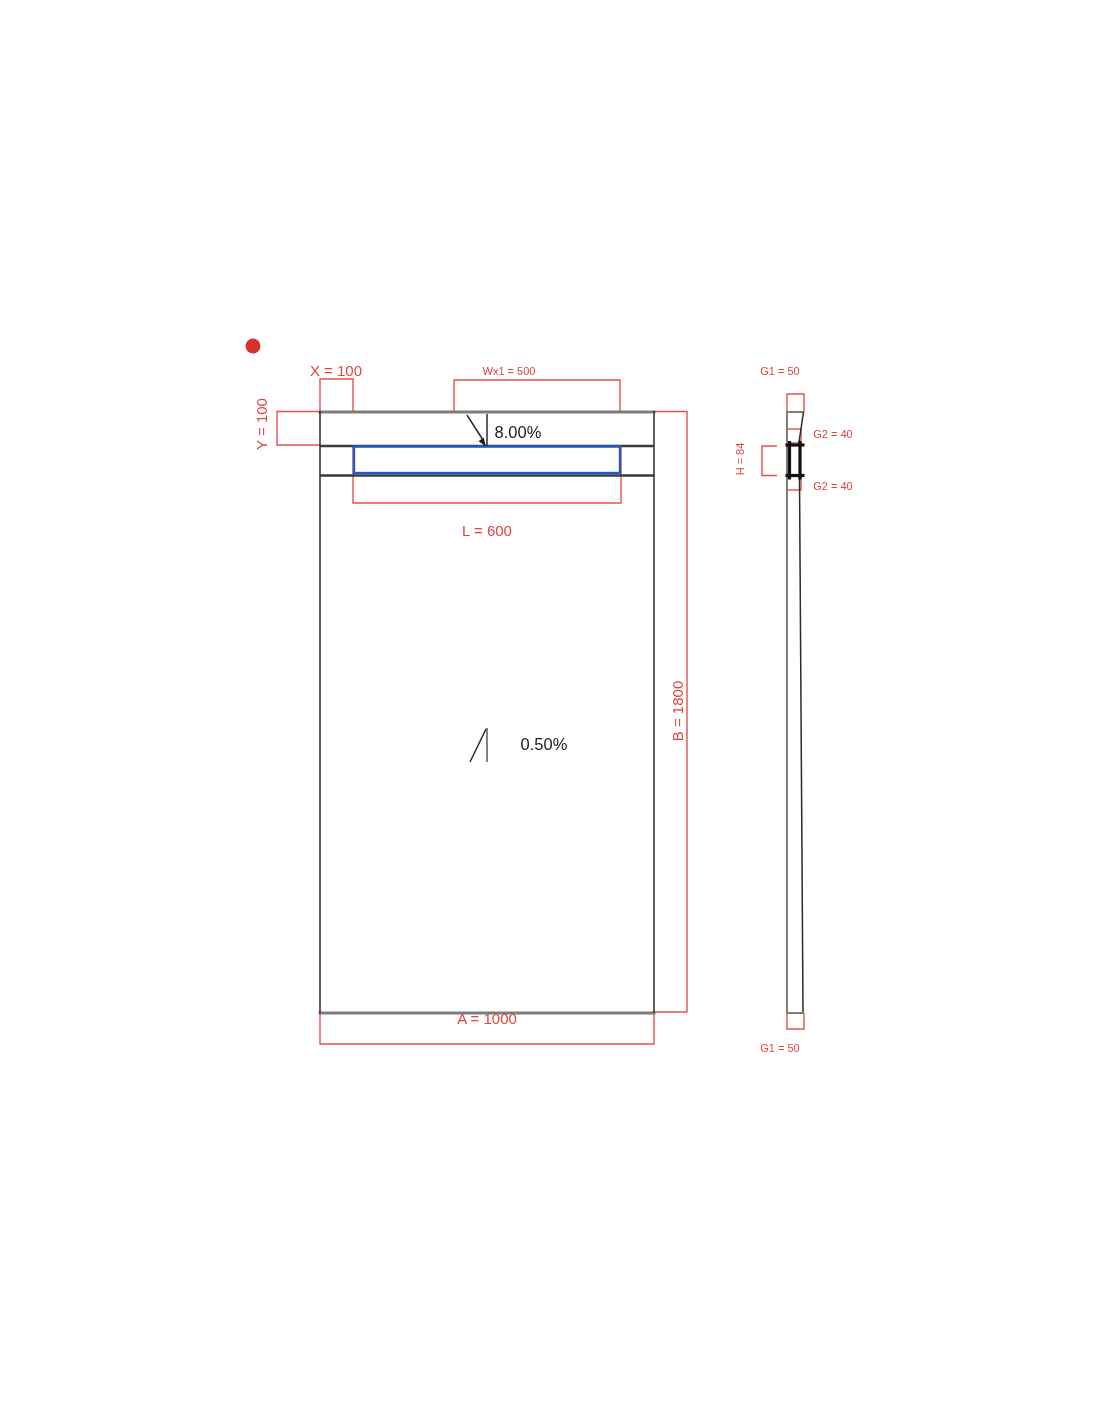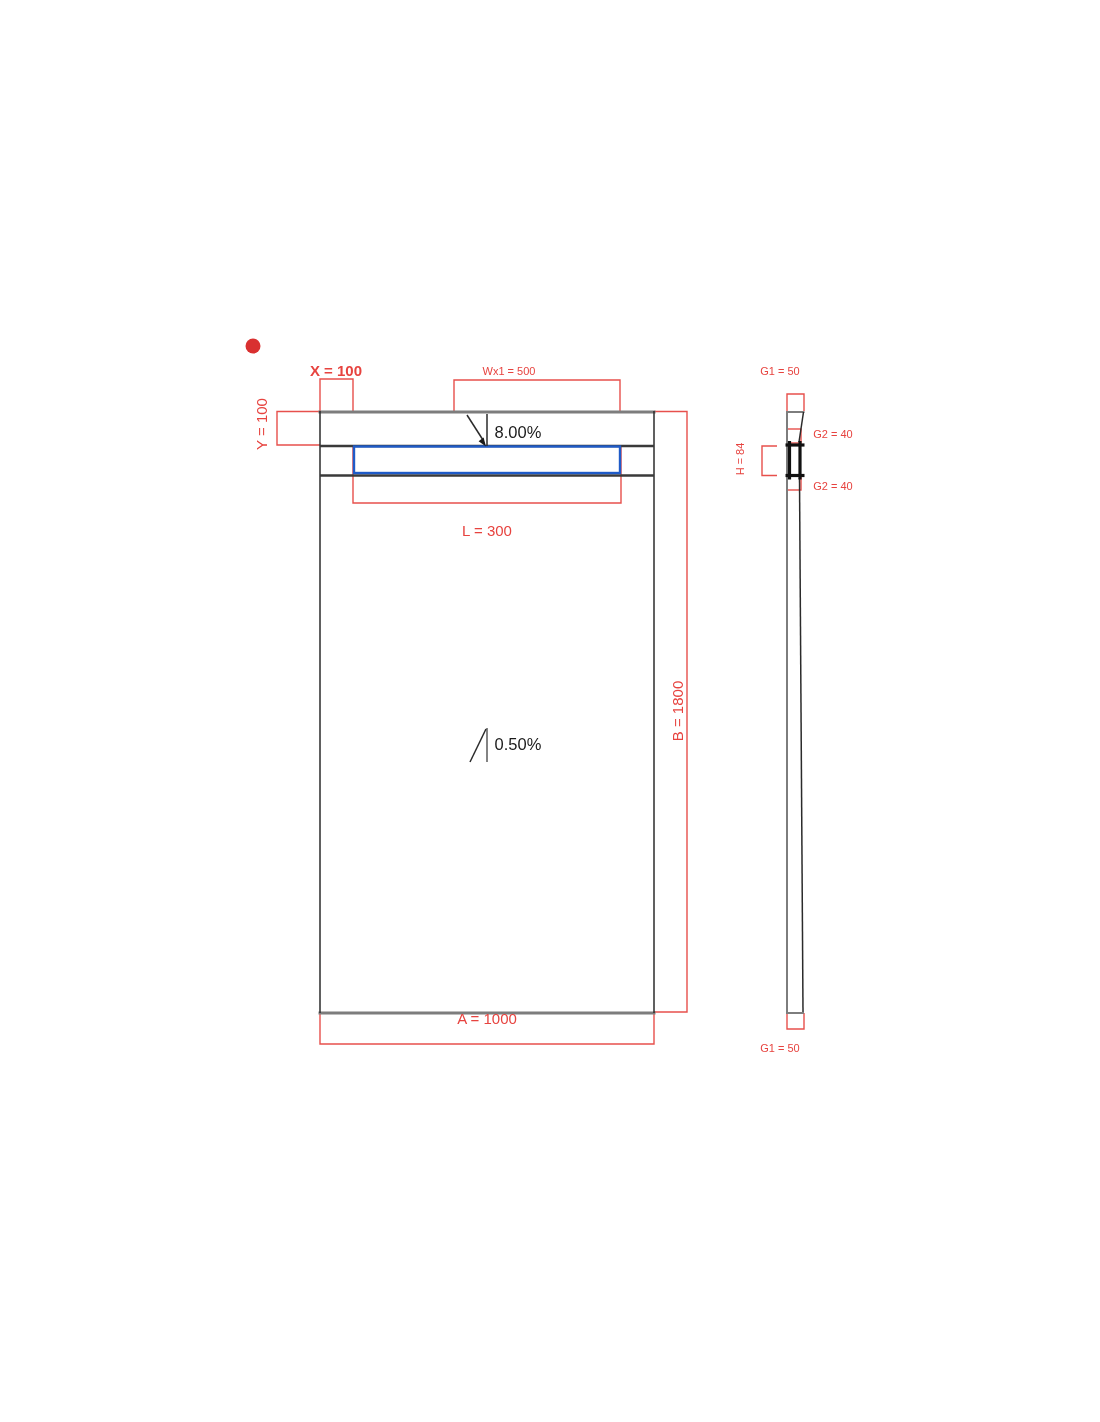--- a/index.html
+++ b/index.html
@@ -104,33 +104,33 @@
       <line class="gray-med" x1="786" y1="1013" x2="804" y2="1013"></line>
     </g>
     <g>
       <line class="blk-heavy" x1="785.5" y1="445" x2="804.5" y2="445"></line>
       <line class="blk-heavy" x1="785.5" y1="475.5" x2="804.5" y2="475.5"></line>
       <line class="blk-heavy" x1="789.5" y1="441" x2="789.5" y2="479.5"></line>
       <line class="blk-heavy" x1="800" y1="441" x2="800" y2="479.5"></line>
     </g>
   </svg>
 
-  <div class="lbl red-txt sz15" style="left:336px;top:370px;font-weight:bold;">X = 100</div>
+  <div class="lbl red-txt sz15" style="left:336px;top:370px;">X = 100</div>
 
   <div class="lbl red-txt sz11" style="left:509px;top:371px;">Wx1 = 500</div>
 
   <div class="lbl rot red-txt sz15" style="left:261px;top:424px;">Y = 100</div>
 
   <div class="lbl blk-txt sz16" style="left:518px;top:432px;">8.00%</div>
 
-  <div class="lbl red-txt sz15" style="left:487px;top:530px;">L = 300</div>
+  <div class="lbl red-txt sz15" style="left:487px;top:530px;">L = 600</div>
 
   <div class="lbl rot red-txt sz15" style="left:677px;top:711px;">B = 1800</div>
 
-  <div class="lbl blk-txt sz16" style="left:518px;top:744px;">0.50%</div>
+  <div class="lbl blk-txt sz16" style="left:544px;top:744px;">0.50%</div>
 
   <div class="lbl red-txt sz15" style="left:487px;top:1018px;">A = 1000</div>
 
   <div class="lbl red-txt sz11" style="left:780px;top:371px;">G1 = 50</div>
 
   <div class="lbl red-txt sz11" style="left:833px;top:434px;">G2 = 40</div>
 
   <div class="lbl rot red-txt sz11" style="left:740px;top:459px;">H = 84</div>
 
   <div class="lbl red-txt sz11" style="left:833px;top:486px;">G2 = 40</div>

